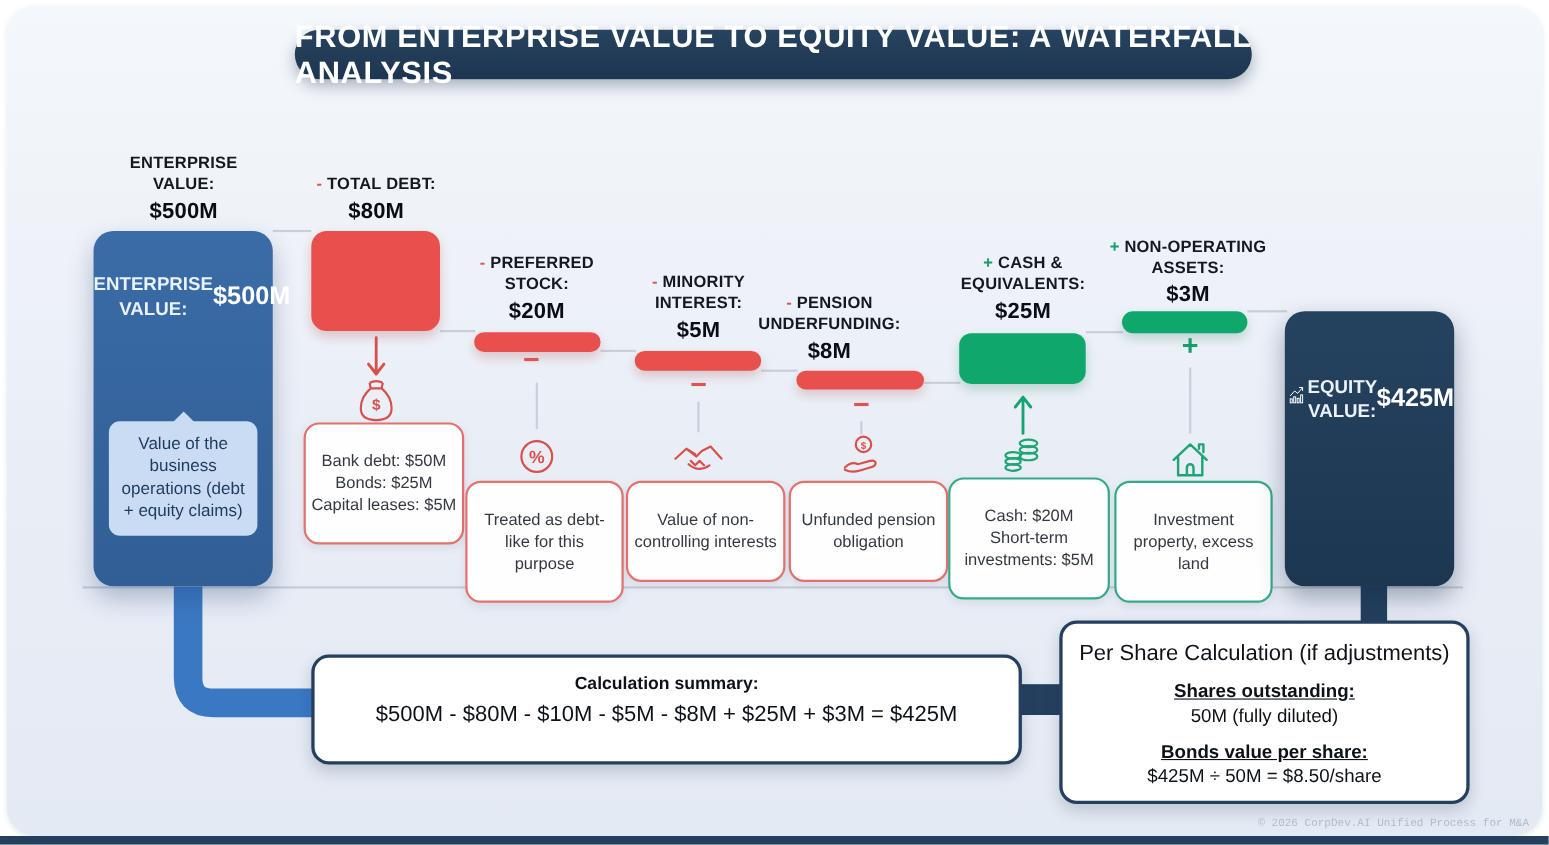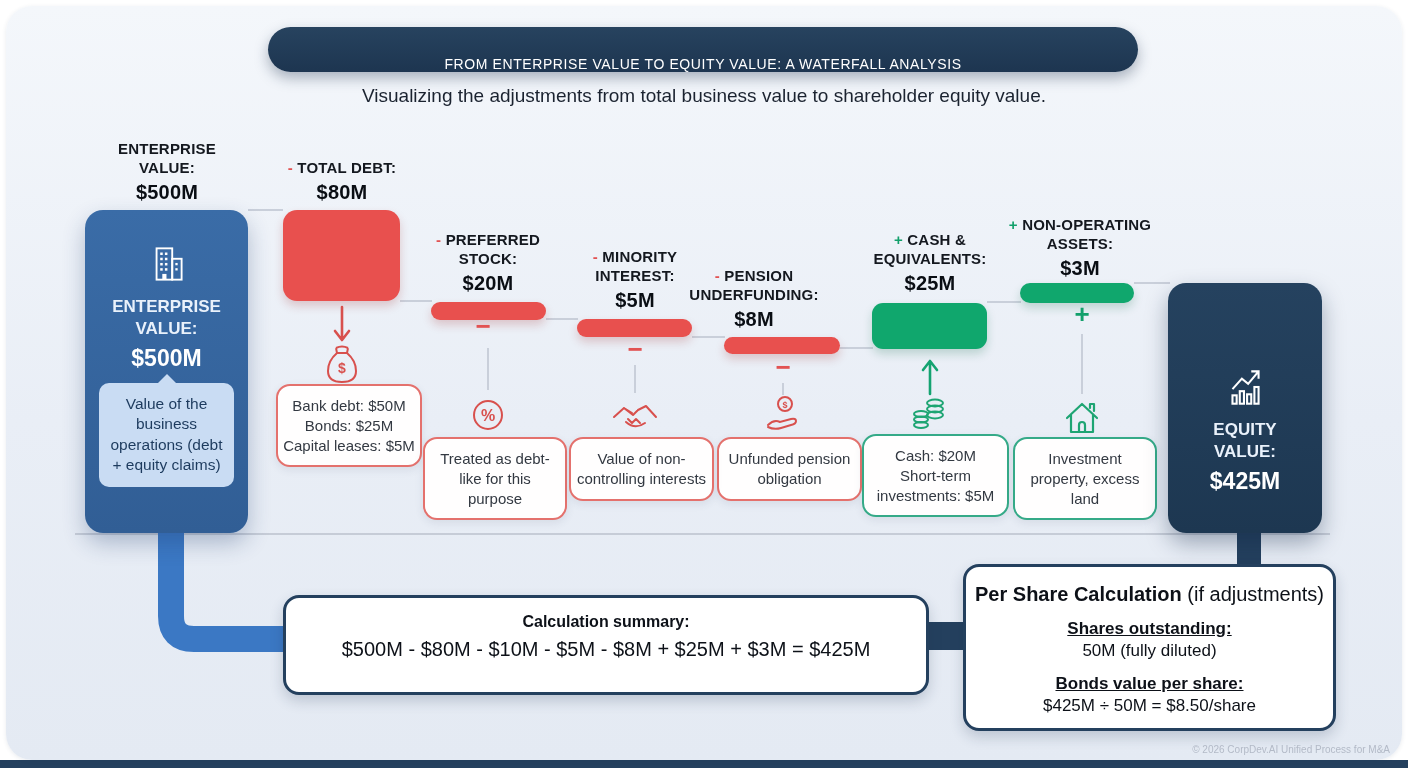--- a/index.html
+++ b/index.html
@@ -3,73 +3,72 @@
 <meta charset="utf-8">
 <style>
   html,body{margin:0;padding:0;}
   .page{position:relative;width:1408px;height:768px;background:#ffffff;
         font-family:"Liberation Sans",sans-serif;overflow:hidden;}
   .strip{position:absolute;left:0;right:0;bottom:0;height:8px;background:#24405e;}
   .panel{position:absolute;left:6px;top:6px;right:6px;bottom:8px;border-radius:26px;
          background:linear-gradient(180deg,#f4f7fb 0%,#e9eef6 55%,#e4eaf3 100%);
          box-shadow:0 1px 4px rgba(40,60,90,.10);}
   .title-pill{position:absolute;left:268px;top:27px;width:870px;height:45px;border-radius:23px;
-         background:linear-gradient(180deg,#27435f,#1d3550);display:flex;align-items:flex-end;justify-content:center;
-         color:#fff;font-weight:400;font-size:14px;letter-spacing:.6px;
+         background:linear-gradient(180deg,#27435f,#1d3550);display:flex;align-items:center;justify-content:center;
+         color:#fff;font-weight:700;font-size:28px;letter-spacing:.6px;
          box-shadow:0 6px 14px rgba(25,45,75,.35);}
   .subtitle{position:absolute;left:0;top:85px;width:1408px;text-align:center;
          font-size:19px;color:#1b2330;}
   .step-label{position:absolute;text-align:center;font-weight:700;color:#14181f;
          font-size:15px;line-height:1.28;letter-spacing:.2px;}
   .step-label .amt{display:block;font-size:20px;margin-top:3px;color:#0a0e14;}
   .sign-neg{color:#e25252;} .sign-pos{color:#12a06b;}
   .bar{position:absolute;}
   .bar.red{background:#e8504e;box-shadow:0 5px 10px rgba(160,40,40,.22);}
   .bar.green{background:#10a76d;box-shadow:0 5px 10px rgba(20,110,75,.22);}
   .hline{position:absolute;height:2px;background:#c9cfda;}
   .vline{position:absolute;width:2px;background:#c9cfda;}
   .baseline{position:absolute;height:1.5px;background:#c6ccd7;}
   .marker{position:absolute;width:40px;text-align:center;font-weight:800;font-size:26px;line-height:20px;}
   .note{position:absolute;background:#fffefe;border:2px solid;border-radius:14px;text-align:center;
-        font-size:15px;color:#333942;line-height:1.32;padding:10px 5px;
+        font-size:15px;color:#333942;line-height:1.32;padding:24px 5px;
         box-shadow:0 3px 8px rgba(60,70,100,.10);}
   .note.red{border-color:#e4716d;} .note.green{border-color:#35aa88;}
   .col{position:absolute;border-radius:18px;color:#fff;text-align:center;}
   .col.ev{background:linear-gradient(180deg,#3a6ca7,#315e95);box-shadow:0 10px 22px rgba(30,60,110,.30);}
   .col.eq{background:linear-gradient(180deg,#25425f,#1d3751);box-shadow:0 10px 22px rgba(15,35,65,.35);}
-  .col-inner{display:flex;flex-direction:column;align-items:center;}
+  .col-inner{display:flex;flex-direction:row;align-items:center;}
   .col-label{font-weight:700;font-size:17px;line-height:1.3;color:#e9f1fb;margin-top:8px;}
   .col-amt{font-weight:700;font-size:23px;margin-top:5px;color:#ffffff;}
   .bubble{position:absolute;background:#c9dcf3;border-radius:10px;color:#1d3b5e;
         font-size:15.5px;line-height:1.32;padding:11px 6px;text-align:center;}
   .bubble:before{content:"";position:absolute;top:-9px;left:50%;margin-left:-11px;
         border:11px solid transparent;border-bottom-color:#c9dcf3;border-top:0;}
   .result-box{position:absolute;background:#ffffff;border:3px solid #24405e;border-radius:16px;
         text-align:center;color:#0d1118;box-shadow:0 6px 14px rgba(30,50,80,.20);}
   .calc-title{font-weight:700;font-size:16px;margin-top:15px;}
   .calc-formula{font-size:20px;margin-top:7px;}
   .ps-title{font-size:20px;margin-top:16px;}
-  .ps-title .b{font-weight:700;}
+  .ps-title .b{font-weight:400;}
   .ps-label{font-weight:700;font-size:17px;margin-top:13px;text-decoration:underline;}
   .ps-value{font-size:17px;margin-top:2px;}
   .stub{position:absolute;background:#24405e;}
-  .footer{position:absolute;right:18px;top:744px;font-size:10px;color:#b3bac7;}
+  .footer{position:absolute;right:18px;top:744px;font-size:10px;color:#b3bac7;font-family:Liberation Mono, monospace;}
   svg{display:block;}
 </style>
 </head>
 <body>
 
 <div class="page">
   <div class="strip"></div>
   <div class="panel"></div>
 
   <div class="title-pill">
     <span>FROM ENTERPRISE VALUE TO EQUITY VALUE: A WATERFALL ANALYSIS</span>
   </div>
-  <div class="subtitle">Visualizing the adjustments from total business value to shareholder equity value.</div>
 
   <div class="hline" style="left:248px;top:209px;width:35px;"></div>
   <div class="hline" style="left:400px;top:300px;width:32px;"></div>
   <div class="hline" style="left:546px;top:318px;width:32px;"></div>
   <div class="hline" style="left:692px;top:336px;width:33px;"></div>
   <div class="hline" style="left:840px;top:347px;width:33px;"></div>
   <div class="hline" style="left:987px;top:301px;width:34px;"></div>
   <div class="hline" style="left:1134px;top:282px;width:36px;"></div>
   <div class="baseline" style="left:75px;top:533px;width:1255px;"></div>
 
@@ -212,21 +211,21 @@
           <rect x="18.5" y="32.5" width="4" height="5.5"></rect>
         </g>
       </svg>
       <div class="col-label" style="width:120px;">ENTERPRISE VALUE:</div>
       <div class="col-amt">$500M</div>
     </div>
     <div class="bubble" style="left:14px;top:173px;width:123px;">Value of the business operations (debt + equity claims)</div>
   </div>
 
   <div class="col eq" style="left:1168px;top:283px;width:154px;height:250px;">
-    <div class="col-inner" style="padding-top:80px;">
+    <div class="col-inner" style="padding-top:50px;">
       <svg width="48" height="48" viewBox="0 0 46 46">
         <g fill="none" stroke="#ffffff" stroke-width="2">
           <rect x="11" y="31" width="4" height="8"></rect>
             <rect x="18" y="27" width="4" height="12"></rect>
           <rect x="25" y="30" width="4" height="9"></rect>
             <rect x="32" y="23" width="4" height="16"></rect>
           <path d="M11,25 L20,15 L26,20 L36,8 M29,8 H36 V15"></path>
         </g>
       </svg>
       <div class="col-label" style="width:100px;">EQUITY VALUE:</div>

